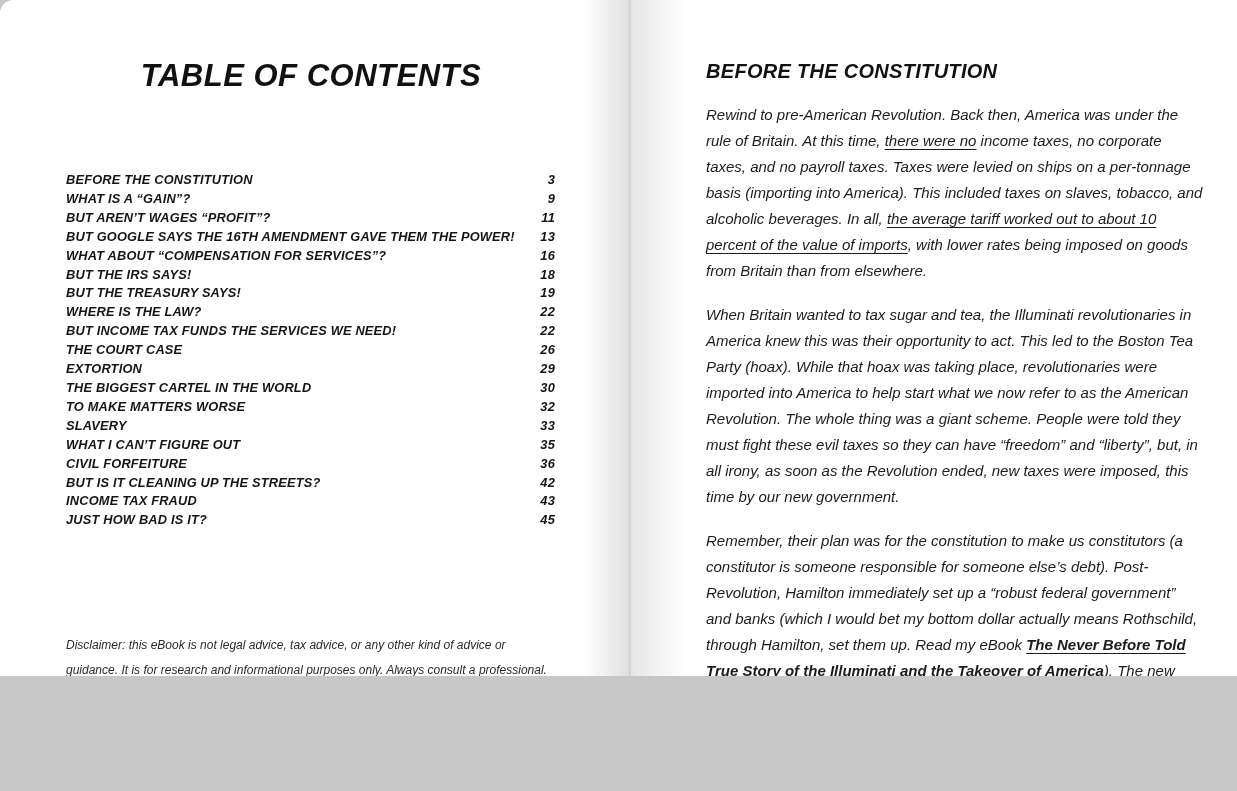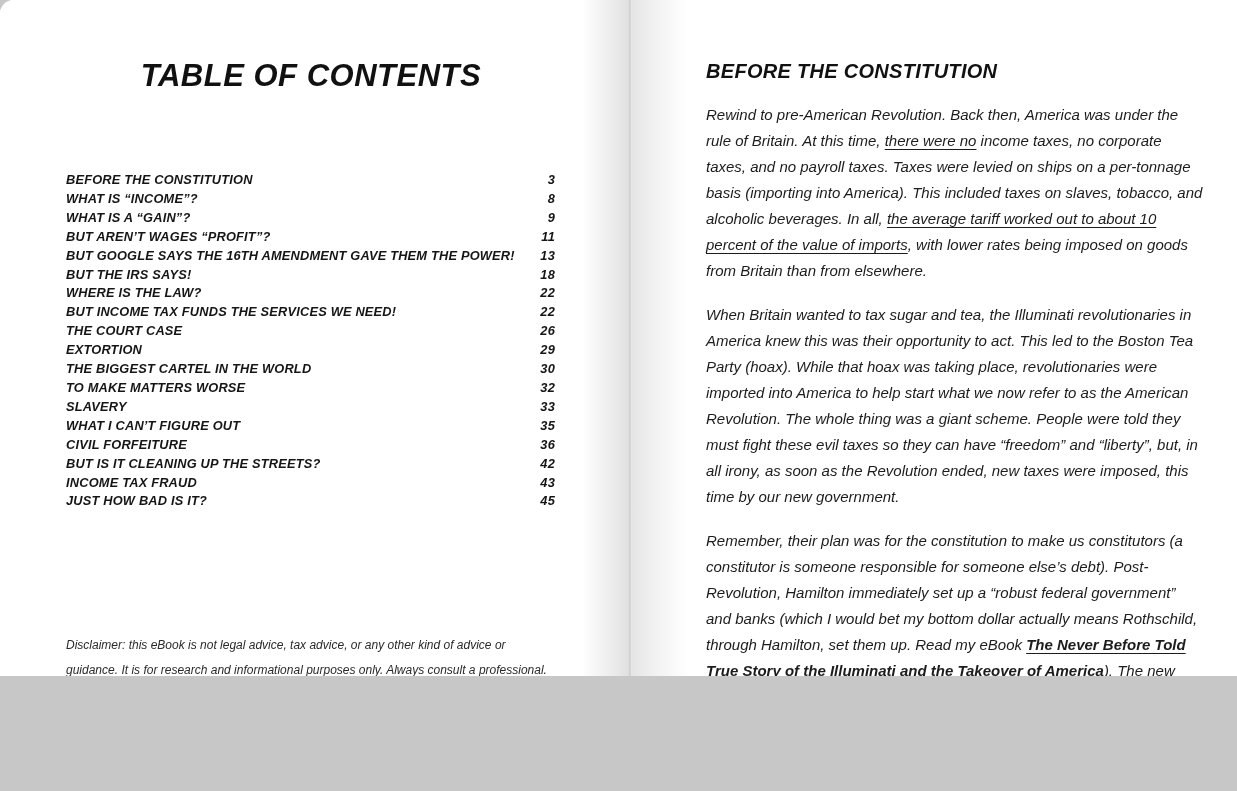--- a/index.html
+++ b/index.html
@@ -86,38 +86,42 @@
 
   <section class="page page-left">
     <h1 class="toc-title">TABLE OF CONTENTS</h1>
 
     <div class="toc-list">
         <div class="toc-row">
           <span class="toc-label">BEFORE THE CONSTITUTION</span>
           <span class="toc-page">3</span>
         </div>
         <div class="toc-row">
-          <span class="toc-label">WHAT IS “INCOME”?</span>
-          <span class="toc-page">8</span>
-        </div>
-        <div class="toc-row">
           <span class="toc-label">WHAT IS A “GAIN”?</span>
           <span class="toc-page">9</span>
         </div>
         <div class="toc-row">
           <span class="toc-label">BUT AREN’T WAGES “PROFIT”?</span>
           <span class="toc-page">11</span>
         </div>
         <div class="toc-row">
           <span class="toc-label">BUT GOOGLE SAYS THE 16TH AMENDMENT GAVE THEM THE POWER!</span>
           <span class="toc-page">13</span>
         </div>
         <div class="toc-row">
+          <span class="toc-label">WHAT ABOUT “COMPENSATION FOR SERVICES”?</span>
+          <span class="toc-page">16</span>
+        </div>
+        <div class="toc-row">
           <span class="toc-label">BUT THE IRS SAYS!</span>
           <span class="toc-page">18</span>
+        </div>
+        <div class="toc-row">
+          <span class="toc-label">BUT THE TREASURY SAYS!</span>
+          <span class="toc-page">19</span>
         </div>
         <div class="toc-row">
           <span class="toc-label">WHERE IS THE LAW?</span>
           <span class="toc-page">22</span>
         </div>
         <div class="toc-row">
           <span class="toc-label">BUT INCOME TAX FUNDS THE SERVICES WE NEED!</span>
           <span class="toc-page">22</span>
         </div>
         <div class="toc-row">

